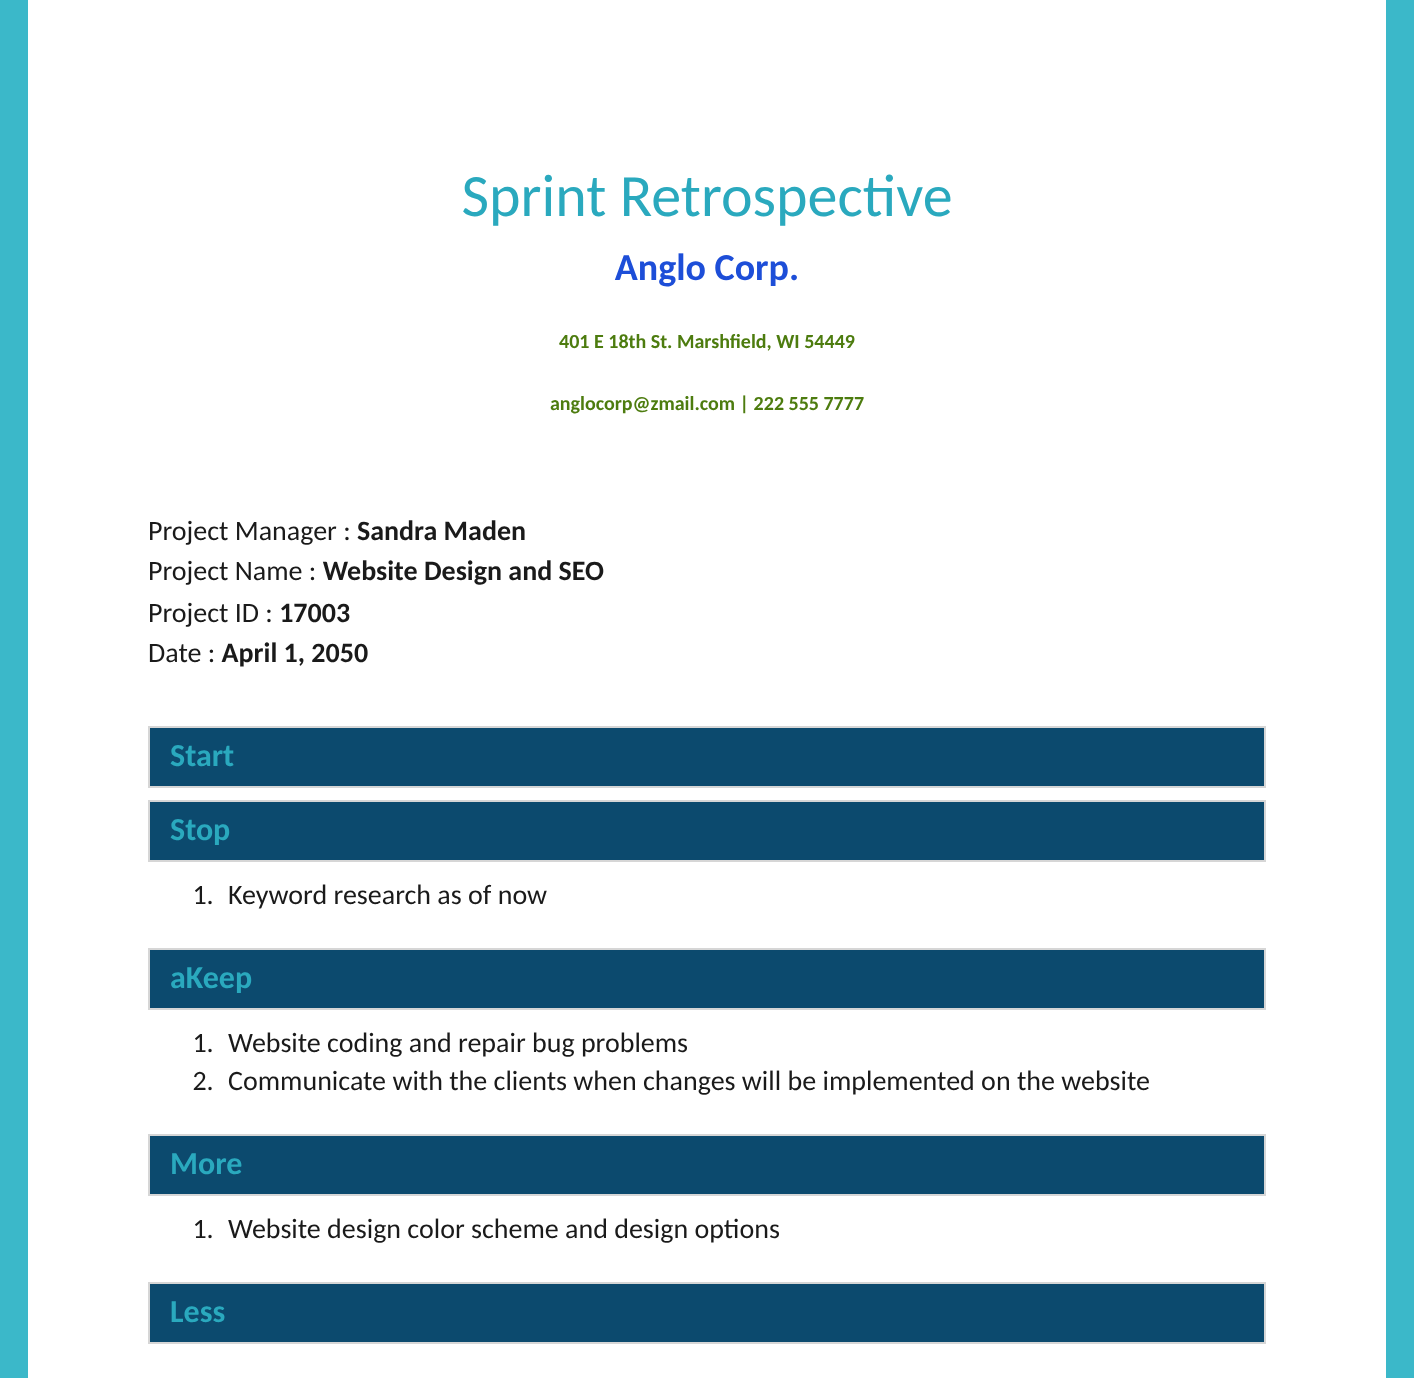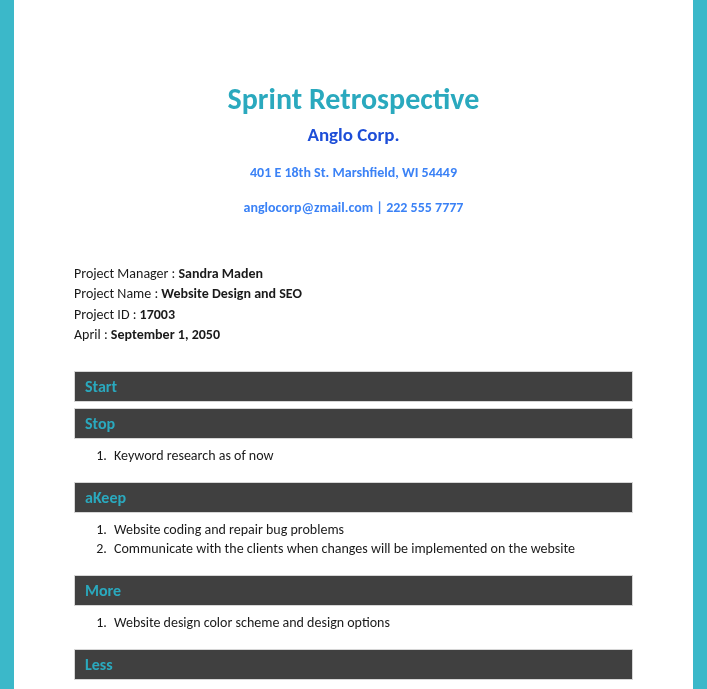--- a/index.html
+++ b/index.html
@@ -19,48 +19,48 @@
     border-right: 14px solid #3bb8c9;
     padding: 0 60px;
   }
   .header {
     text-align: center;
     padding-top: 80px;
   }
   .title {
     color: #2aa9be;
     font-size: 30px;
-    font-weight: 700;
+    font-weight: 400;
   }
   .company {
     color: #1d4ed8;
     font-size: 19px;
     font-weight: 700;
     margin-top: 6px;
   }
   .address, .contact {
-    color: #3b82f6;
-    font-size: 14px;
+    color: #4d7c0f;
+    font-size: 10px;
     font-weight: 700;
     margin-top: 18px;
   }
   .contact { margin-top: 18px; }
   .meta {
     margin-top: 48px;
     font-size: 14px;
     color: #1a1a1a;
     line-height: 1.45;
   }
   .meta .row .label { font-weight: 400; }
   .meta .row .value { font-weight: 700; }
   .sections {
     margin-top: 26px;
   }
   .section-head {
-    background: #404040;
+    background: #0c4a6e;
     border: 1px solid #d6d6d6;
     color: #2aa9be;
     font-weight: 700;
     font-size: 16px;
     padding: 5px 10px;
     margin-top: 6px;
   }
   .sections .section-head:first-child { margin-top: 0; }
   ol.items {
     list-style: decimal;
@@ -87,21 +87,21 @@
     <div class="row">
       <span class="label">Project Manager : </span><span class="value">Sandra Maden</span>
     </div>
     <div class="row">
       <span class="label">Project Name : </span><span class="value">Website Design and SEO</span>
     </div>
     <div class="row">
       <span class="label">Project ID : </span><span class="value">17003</span>
     </div>
     <div class="row">
-      <span class="label">April : </span><span class="value">September 1, 2050</span>
+      <span class="label">Date : </span><span class="value">April 1, 2050</span>
     </div>
   </div>
 
   <div class="sections">
 
     <div class="section-head">Start</div>
 
     <div class="section-head">Stop</div>
     <ol class="items">
       <li>Keyword research as of now</li>

